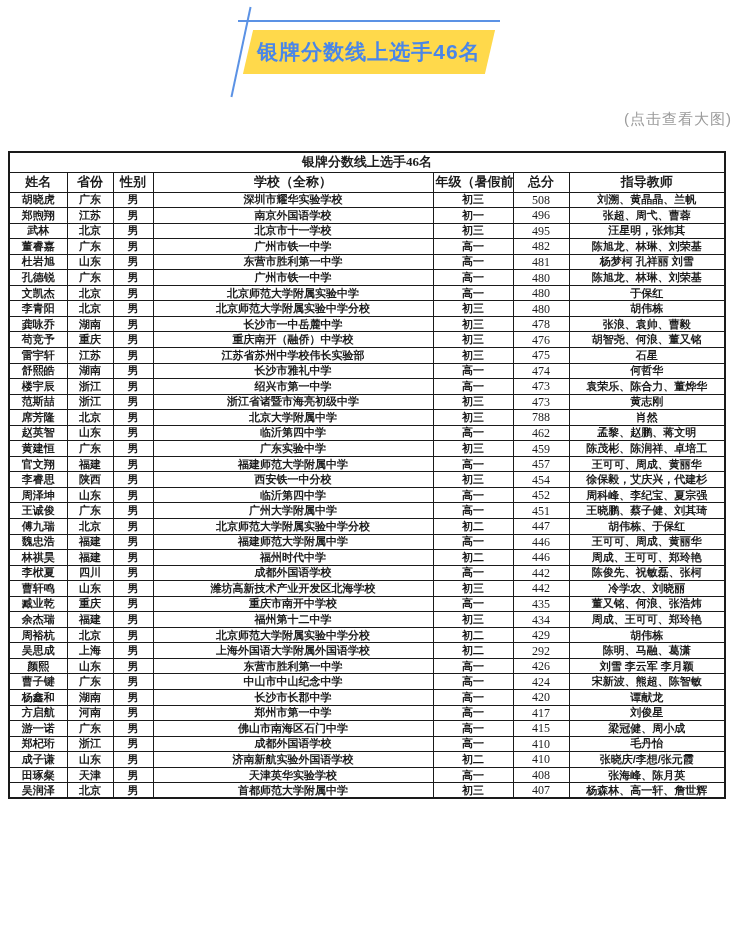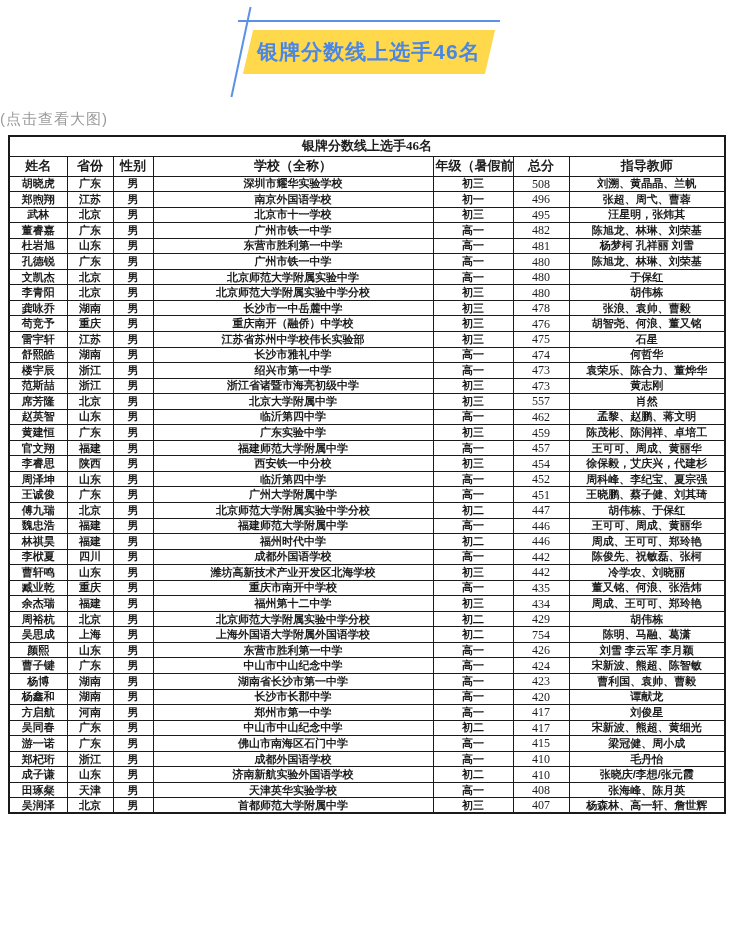--- a/index.html
+++ b/index.html
@@ -31,22 +31,22 @@
   .banner-text {
     position: absolute; top: 30px; left: 248px;
     width: 242px; height: 44px;
     display: flex; align-items: center; justify-content: center;
     font-size: 21px; font-weight: 700; color: #4a86e8;
     letter-spacing: 1px;
   }
 
   
   .subtitle {
-    text-align: left;
-    margin: 6px 0 6px 0;
+    text-align: right;
+    margin: 6px 0 22px 0;
     font-size: 15px;
     color: #9b9b9b;
     letter-spacing: 1px;
   }
 
   
   .tbl {
     border-collapse: collapse;
     width: 716px;
     margin: 4px 8px 0 8px;
@@ -255,21 +255,21 @@
     <td>初三</td>
     <td class="score">473</td>
     <td>黄志刚</td>
   </tr>
       <tr>
     <td>席芳隆</td>
     <td>北京</td>
     <td>男</td>
     <td>北京大学附属中学</td>
     <td>初三</td>
-    <td class="score">557</td>
+    <td class="score">788</td>
     <td>肖然</td>
   </tr>
       <tr>
     <td>赵英智</td>
     <td>山东</td>
     <td>男</td>
     <td>临沂第四中学</td>
     <td>高一</td>
     <td class="score">462</td>
     <td>孟黎、赵鹏、蒋文明</td>
@@ -390,21 +390,21 @@
     <td>初二</td>
     <td class="score">429</td>
     <td>胡伟栋</td>
   </tr>
       <tr>
     <td>吴思成</td>
     <td>上海</td>
     <td>男</td>
     <td>上海外国语大学附属外国语学校</td>
     <td>初二</td>
-    <td class="score">754</td>
+    <td class="score">292</td>
     <td>陈明、马融、葛潇</td>
   </tr>
       <tr>
     <td>颜熙</td>
     <td>山东</td>
     <td>男</td>
     <td>东营市胜利第一中学</td>
     <td>高一</td>
     <td class="score">426</td>
     <td>刘雪 李云军 李月颖</td>
@@ -412,54 +412,36 @@
       <tr>
     <td>曹子键</td>
     <td>广东</td>
     <td>男</td>
     <td>中山市中山纪念中学</td>
     <td>高一</td>
     <td class="score">424</td>
     <td>宋新波、熊超、陈智敏</td>
   </tr>
       <tr>
-    <td>杨博</td>
-    <td>湖南</td>
-    <td>男</td>
-    <td>湖南省长沙市第一中学</td>
-    <td>高一</td>
-    <td class="score">423</td>
-    <td>曹利国、袁帅、曹毅</td>
-  </tr>
-      <tr>
     <td>杨鑫和</td>
     <td>湖南</td>
     <td>男</td>
     <td>长沙市长郡中学</td>
     <td>高一</td>
     <td class="score">420</td>
     <td>谭献龙</td>
   </tr>
       <tr>
     <td>方启航</td>
     <td>河南</td>
     <td>男</td>
     <td>郑州市第一中学</td>
     <td>高一</td>
     <td class="score">417</td>
     <td>刘俊星</td>
-  </tr>
-      <tr>
-    <td>吴同春</td>
-    <td>广东</td>
-    <td>男</td>
-    <td>中山市中山纪念中学</td>
-    <td>初二</td>
-    <td class="score">417</td>
-    <td>宋新波、熊超、黄细光</td>
   </tr>
       <tr>
     <td>游一诺</td>
     <td>广东</td>
     <td>男</td>
     <td>佛山市南海区石门中学</td>
     <td>高一</td>
     <td class="score">415</td>
     <td>梁冠健、周小成</td>
   </tr>

